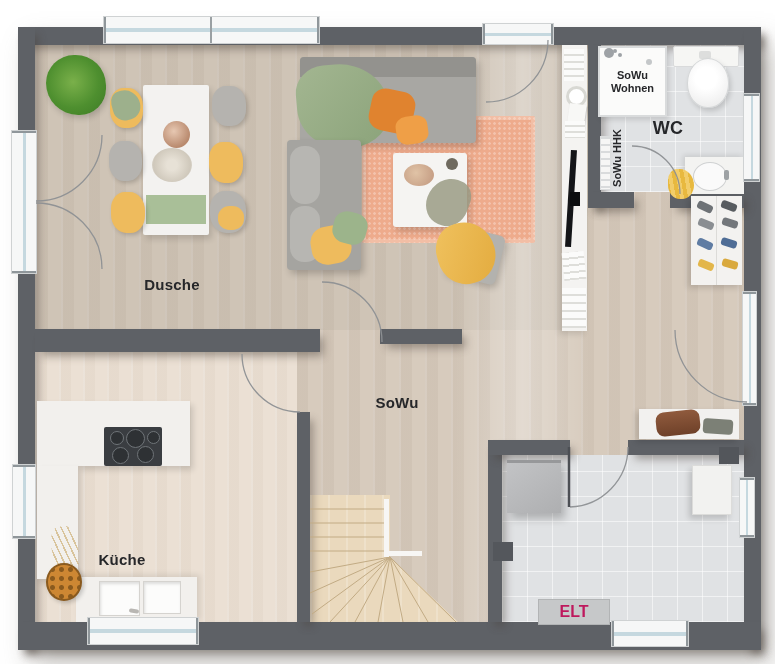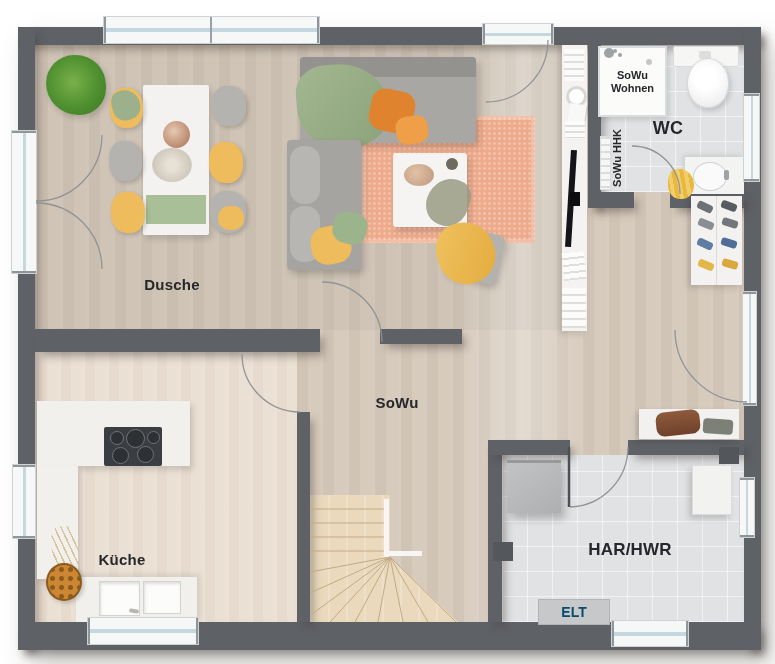--- a/index.html
+++ b/index.html
@@ -163,21 +163,21 @@
   <div class="abs" style="left:143px;top:581px;width:36px;height:31px;background:#fcfcfb;border:1px solid #d5d3cf;box-shadow:inset 1px 2px 3px rgba(0,0,0,.12);"></div>
   <div class="abs" style="left:129px;top:609px;width:10px;height:4px;background:#b9b7b3;transform:rotate(8deg);border-radius:2px;"></div>
   <div class="abs" style="left:52px;top:526px;width:26px;height:48px;background:repeating-linear-gradient(75deg,rgba(196,160,90,.55) 0 1.5px,transparent 1.5px 6px);border-radius:40%;transform:rotate(-10deg);"></div>
   <div class="abs" style="left:46px;top:563px;width:32px;height:34px;background-color:#cd8733;background-image:radial-gradient(#8a5a1e 2px,transparent 3px);background-size:9px 9px;border:2px solid #8a5a1e;border-radius:50%;box-shadow:2px 2px 4px rgba(0,0,0,.2);"></div>
 
   <div class="abs" style="left:507px;top:460px;width:54px;height:50px;background:linear-gradient(145deg,#c2c3c5,#aeafb1);border-top:3px solid #97989a;box-shadow:4px 6px 8px rgba(0,0,0,.22);"></div>
   <div class="abs" style="left:692px;top:465px;width:38px;height:48px;background:#f2f2f0;border:1px solid #dcdcda;box-shadow:-3px 4px 6px rgba(0,0,0,.16);"></div>
   <div class="abs" style="left:719px;top:447px;width:20px;height:17px;background:#53565b;"></div>
   <div class="abs" style="left:493px;top:542px;width:20px;height:19px;background:#54575c;"></div>
   <div class="abs" style="left:538px;top:599px;width:70px;height:24px;background:#c6c8c9;border:1px solid #b2b4b5;display:flex;align-items:center;justify-content:center;">
-    <span style="font-size:14px;font-weight:700;color:#0c4a6e;">ELT</span>
+    <span style="font-size:16px;font-weight:700;color:#be185d;">ELT</span>
   </div>
 
   <div class="abs window-h window-h3" style="left:103px;top:16px;width:215px;height:26px;"></div>
   <div class="abs window-h" style="left:482px;top:23px;width:70px;height:20px;"></div>
   <div class="abs window-v" style="left:11px;top:130px;width:24px;height:142px;"></div>
   <div class="abs window-v" style="left:12px;top:464px;width:22px;height:73px;"></div>
   <div class="abs window-v" style="left:743px;top:93px;width:15px;height:87px;"></div>
   <div class="abs window-v" style="left:742px;top:291px;width:13px;height:113px;"></div>
   <div class="abs window-v" style="left:739px;top:477px;width:14px;height:59px;"></div>
   <div class="abs window-h" style="left:611px;top:620px;width:76px;height:25px;"></div>
@@ -211,16 +211,15 @@
       <line x1="390" y1="557" x2="456" y2="622"></line>
     </g>
     <rect x="384" y="499" width="5" height="58" fill="#f7f6f4"></rect>
     <rect x="384" y="551" width="38" height="5" fill="#f7f6f4"></rect>
   </svg>
 
   <div class="abs roomlabel" style="left:112px;top:276px;width:120px;">Dusche</div>
   <div class="abs roomlabel" style="left:640px;top:118px;width:56px;font-size:18px;">WC</div>
   <div class="abs roomlabel" style="left:347px;top:394px;width:100px;">SoWu</div>
   <div class="abs roomlabel" style="left:72px;top:551px;width:100px;">Küche</div>
-  <div class="abs roomlabel" style="left:558px;top:540px;width:144px;font-size:17px;">HAR/HWR</div>
   <div class="abs small-label" style="left:586px;top:138px;width:62px;height:40px;display:flex;align-items:center;justify-content:center;transform:rotate(-90deg);">SoWu HHK</div>
 
 </div>
 
 </body></html>

